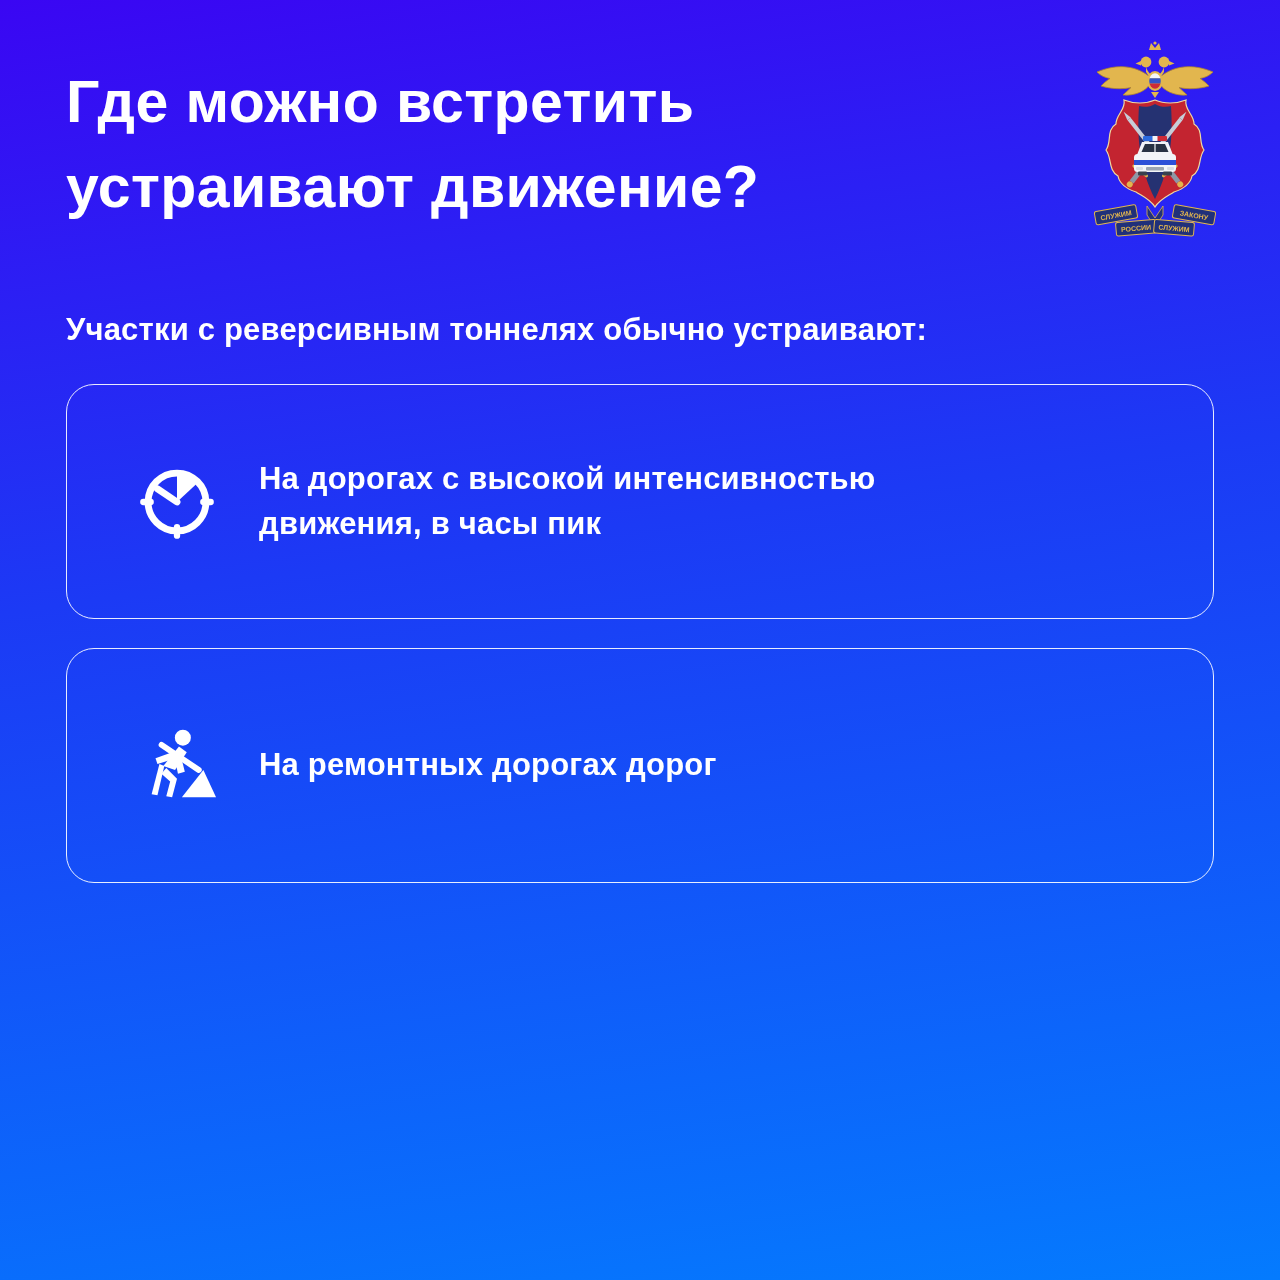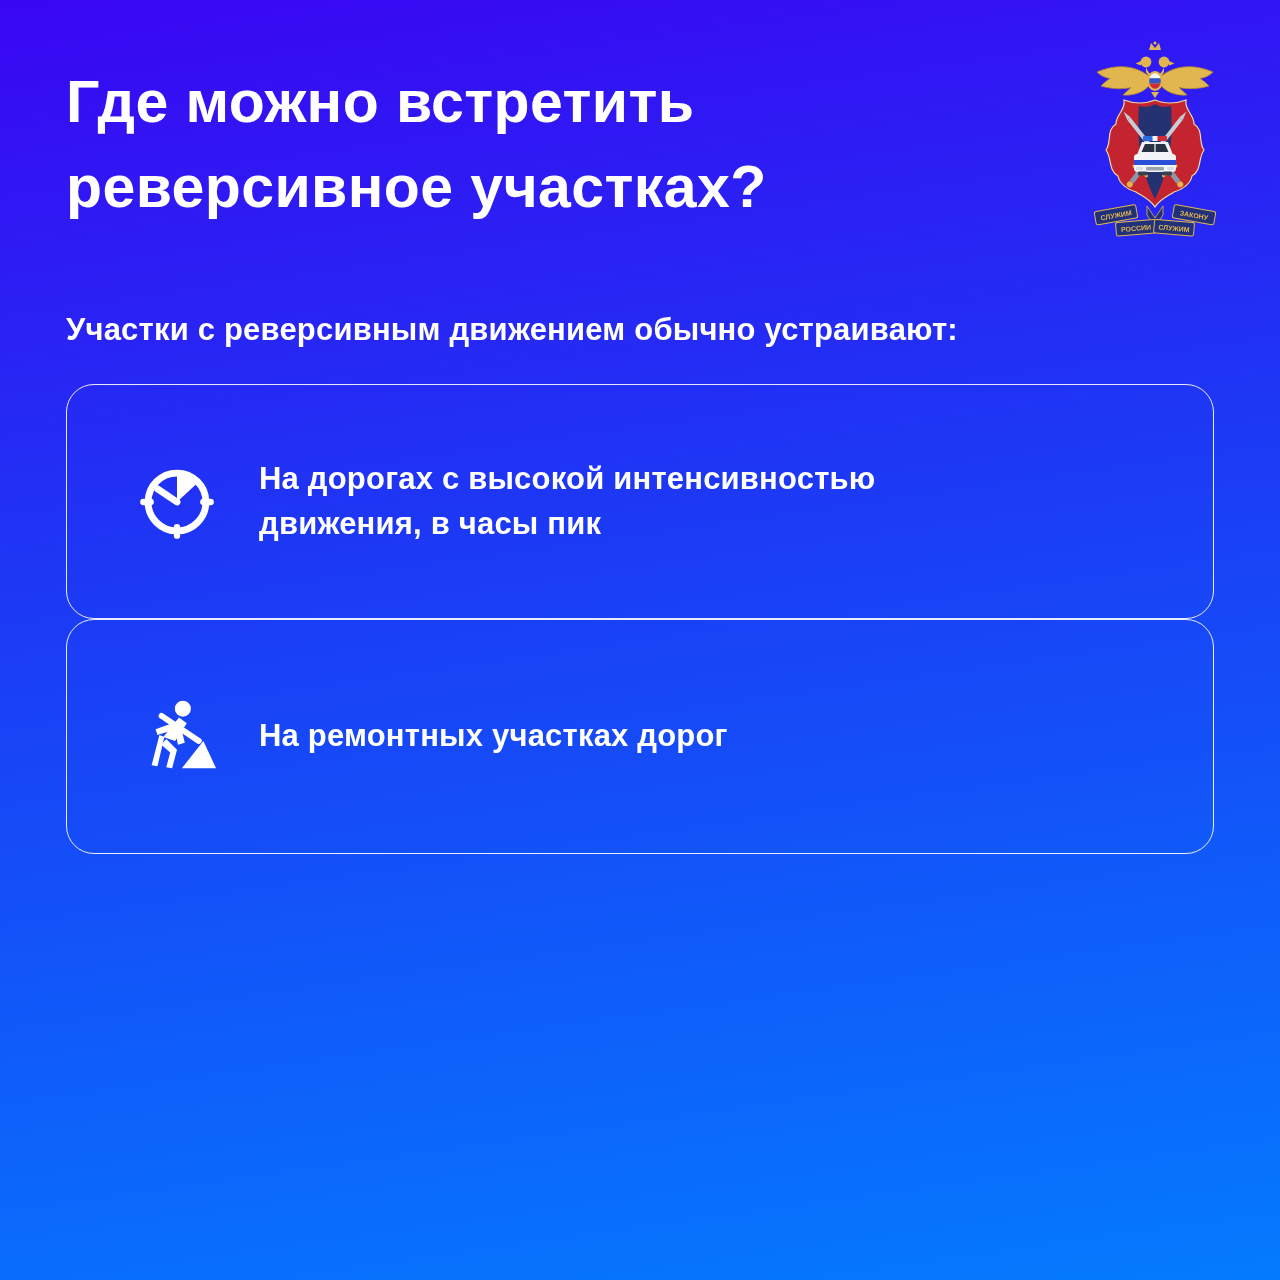--- a/index.html
+++ b/index.html
@@ -22,39 +22,39 @@
     position:absolute;top:60px;left:66px;width:940px;
     font-size:59px;line-height:1.44;font-weight:700;letter-spacing:0.4px;
   }
   .emblem{position:absolute;top:40px;right:58px;width:134px;height:200px;}
   .subtitle{
     position:absolute;top:312px;left:66px;width:1100px;
     font-size:31px;font-weight:700;letter-spacing:0.2px;
   }
   .cards{
     position:absolute;top:384px;left:66px;right:66px;
-    display:flex;flex-direction:column;
+    display:flex;flex-direction:column;gap:29px;
   }
   .card{
     height:235px;border:1.6px solid var(--card-border);border-radius:28px;
     display:flex;align-items:center;gap:36px;
     padding:0 56px 0 64px;background:transparent;
   }
   .card-icon{flex:0 0 92px;display:flex;align-items:center;justify-content:center;}
   .card-text{
     font-size:31px;font-weight:700;line-height:1.45;letter-spacing:0.2px;max-width:700px;
   }
   svg{display:block;}
 </style>
 </head>
 <body>
 
 <div class="poster">
 
-  <h1 class="page-title">Где можно встретить реверсивное участках?</h1>
+  <h1 class="page-title">Где можно встретить устраивают движение?</h1>
 
   <div class="emblem">
     <svg width="134" height="200" viewBox="0 0 130 200">
 
       <g>
         <path d="M59,10 L61,3 L65,8 L69,3 L71,10 Z" fill="#E2B64E"></path>
         <circle cx="65" cy="3" r="1.6" fill="#E2B64E"></circle>
 
         <path d="M60,37 C47,26 28,23 7,32 C11,36 15,37.5 20,38.5 C16,41 13.5,43.5 11,46 C21,49 32,49.5 41,47.5 C38,50.5 35.5,52.5 33,55 C45,56 56,51 60,44 Z" fill="#E2B64E" stroke="#B3872B" stroke-width="0.8"></path>
 
@@ -129,21 +129,21 @@
           <text x="46" y="190.8" fill="#E2B64E">РОССИИ</text>
         </g>
         <g transform="rotate(5 84 188)">
           <rect x="64" y="181" width="40" height="13.5" rx="2" fill="#20307A" stroke="#E2B64E" stroke-width="1"></rect>
           <text x="84" y="190.8" fill="#E2B64E">СЛУЖИМ</text>
         </g>
       </g>
     </svg>
   </div>
 
-  <p class="subtitle">Участки с реверсивным движением обычно устраивают:</p>
+  <p class="subtitle">Участки с реверсивным тоннелях обычно устраивают:</p>
 
   <div class="cards">
 
     <div class="card">
       <div class="card-icon">
         <svg width="80" height="80" viewBox="0 0 76 76">
           <circle cx="38" cy="38" r="27.5" fill="none" stroke="#FFFFFF" stroke-width="6.5"></circle>
           <line x1="38" y1="62" x2="38" y2="70" stroke="#FFFFFF" stroke-width="6" stroke-linecap="round"></line>
           <line x1="6" y1="38" x2="13" y2="38" stroke="#FFFFFF" stroke-width="6" stroke-linecap="round"></line>
           <line x1="63" y1="38" x2="70" y2="38" stroke="#FFFFFF" stroke-width="6" stroke-linecap="round"></line>
@@ -162,18 +162,18 @@
             <path d="M44,22 L52,28 L40,46 L28,42 Z"></path>
             <path d="M42,26 L20,34 L22,40 L44,33 Z"></path>
             <path d="M46,32 L50,48 L43,50 L40,36 Z"></path>
             <path d="M29,42 L22,72 L16,71 L24,40 Z"></path>
             <path d="M31,44 L42,55 L37,74 L31,73 L35,58 L26,50 Z"></path>
             <polygon points="47,74 82,74 69,46"></polygon>
             <rect x="12" y="28" width="52" height="6" rx="3" transform="rotate(34 38 44)"></rect>
           </g>
         </svg>
       </div>
-      <div class="card-text">На ремонтных участках дорог</div>
+      <div class="card-text">На ремонтных дорогах дорог</div>
     </div>
 
 
   </div>
 </div>
 
 </body></html>

